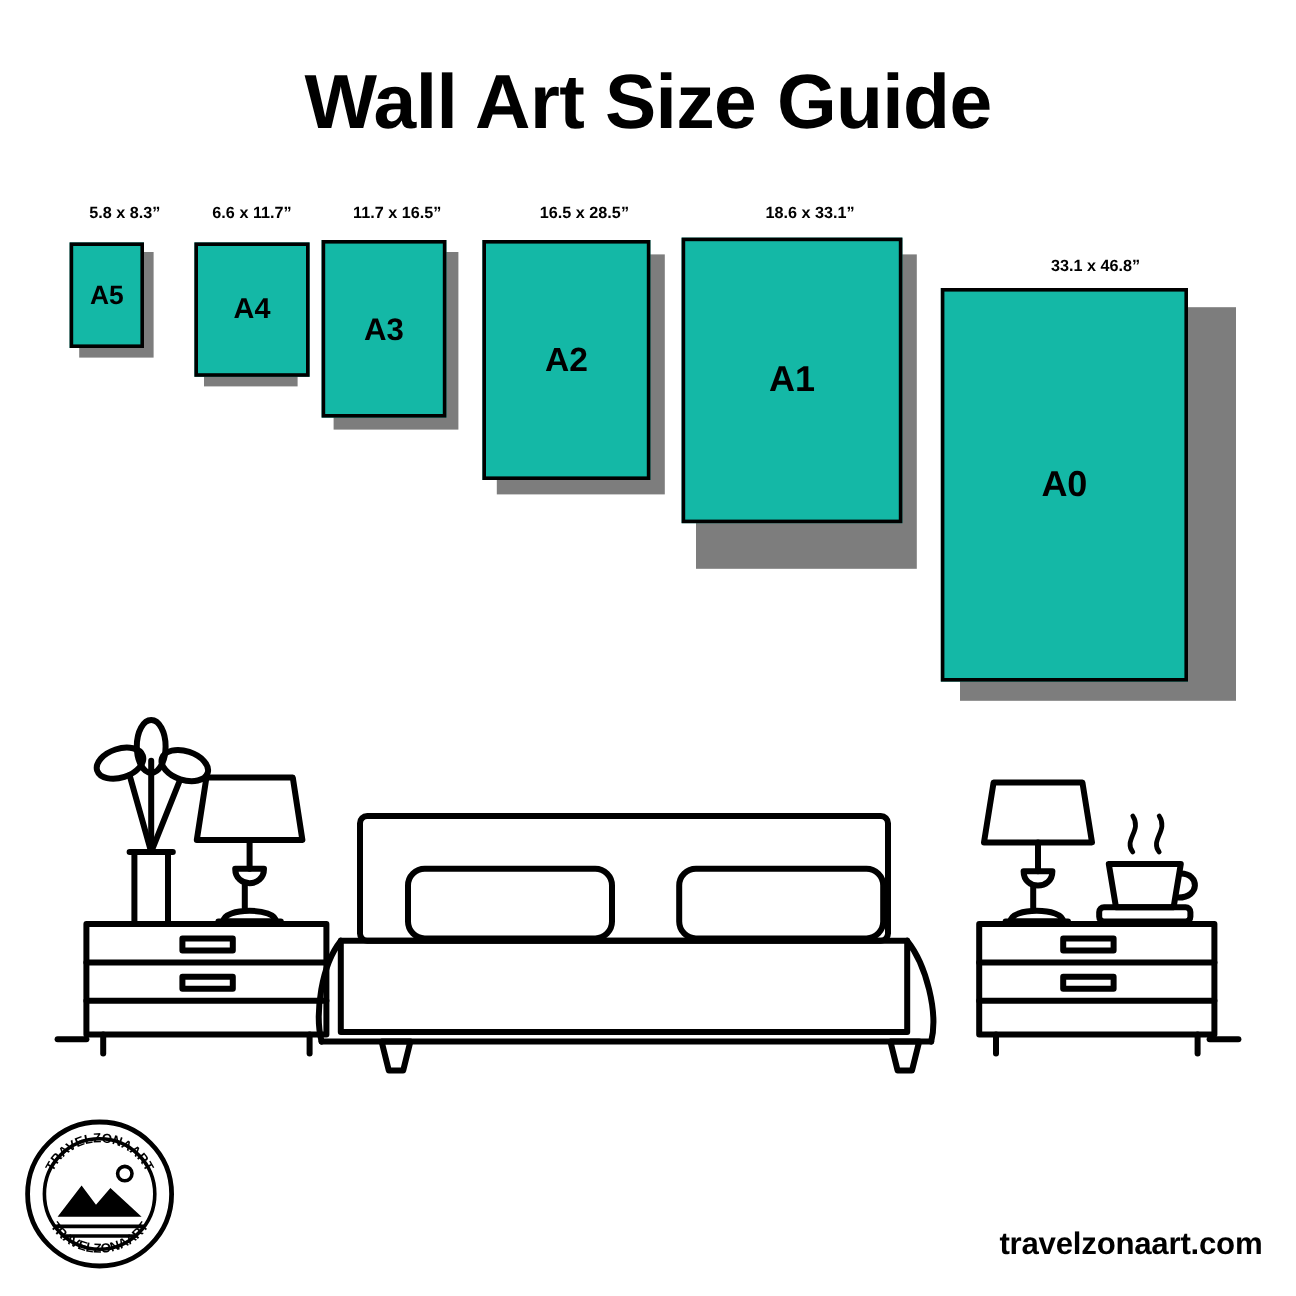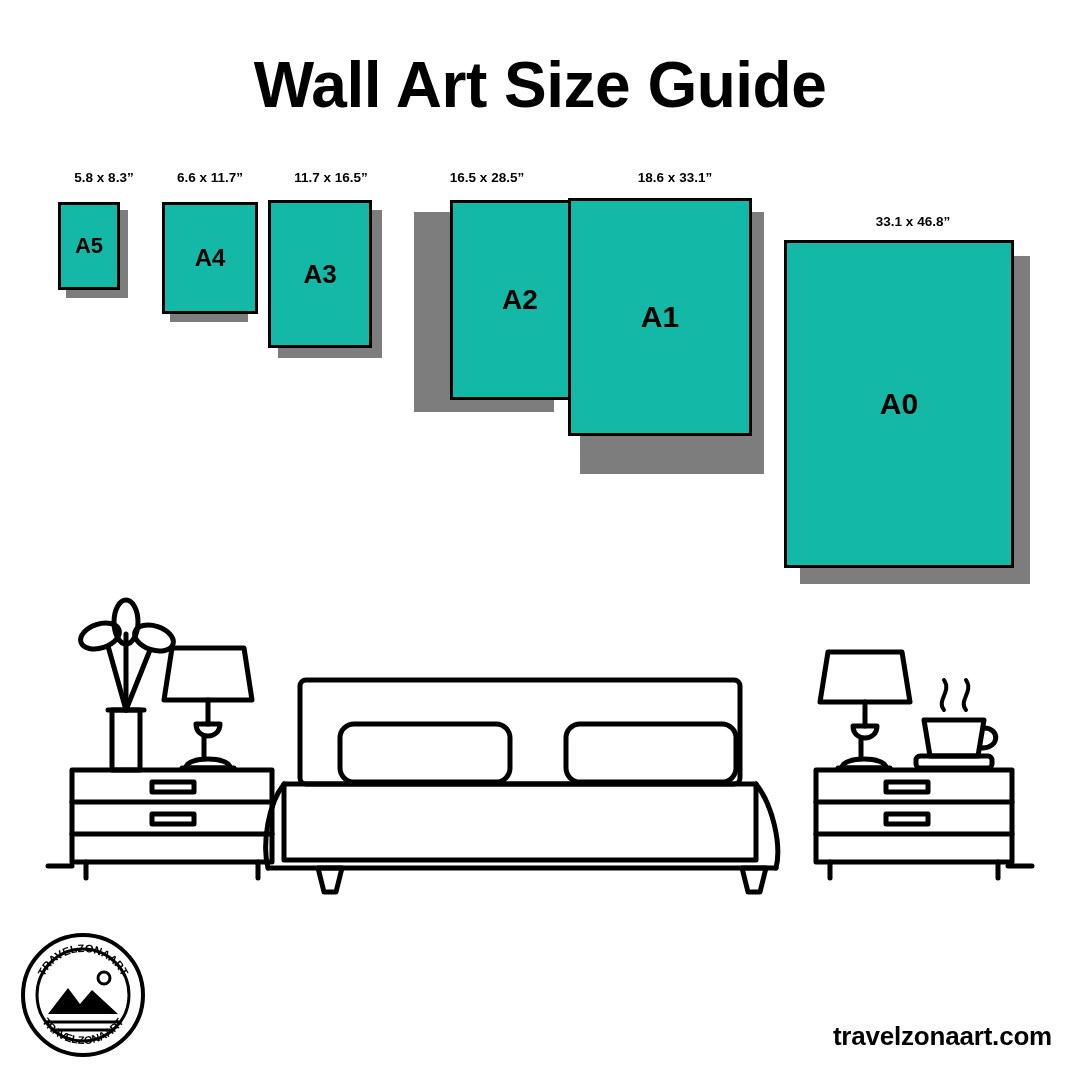--- a/index.html
+++ b/index.html
@@ -126,37 +126,37 @@
     <div class="dim-label">11.7 x 16.5”</div>
     <div class="frame-shadow" style="left:22px; top:40px; width:104px; height:148px;"></div>
     <div class="frame" style="left:12px; top:30px; width:104px; height:148px;">
       <span class="frame-name" style="font-size:26px;">A3</span>
     </div>
   </div>
 
   <div class="frame-group" style="left:392px; top:0px; width:190px; height:270px;">
     <div class="dim-label">16.5 x 28.5”</div>
     <div class="frame-shadow" style="left:22px; top:42px; width:140px; height:200px;"></div>
-    <div class="frame" style="left:10px; top:30px; width:140px; height:200px;margin-left:48px;">
+    <div class="frame" style="left:10px; top:30px; width:140px; height:200px;">
       <span class="frame-name" style="font-size:28px;">A2</span>
     </div>
   </div>
 
   <div class="frame-group" style="left:560px; top:0px; width:230px; height:340px;">
     <div class="dim-label">18.6 x 33.1”</div>
     <div class="frame-shadow" style="left:20px; top:42px; width:184px; height:262px;"></div>
     <div class="frame" style="left:8px; top:28px; width:184px; height:238px;">
       <span class="frame-name" style="font-size:30px;">A1</span>
     </div>
   </div>
 
   <div class="frame-group" style="left:778px; top:0px; width:270px; height:420px;margin-top:44px;">
     <div class="dim-label">33.1 x 46.8”</div>
     <div class="frame-shadow" style="left:22px; top:42px; width:230px; height:328px;"></div>
-    <div class="frame" style="left:6px; top:26px; width:230px; height:328px;">
+    <div class="frame" style="left:6px; top:26px; width:206px; height:328px;">
       <span class="frame-name" style="font-size:30px;">A0</span>
     </div>
   </div>
 
 </div>
 
 <div class="furniture">
   <svg width="1080" height="360" viewBox="0 0 1080 360" xmlns="http://www.w3.org/2000/svg" fill="none" stroke="#000000" stroke-width="5" stroke-linejoin="round" stroke-linecap="round">
 
     <g>

